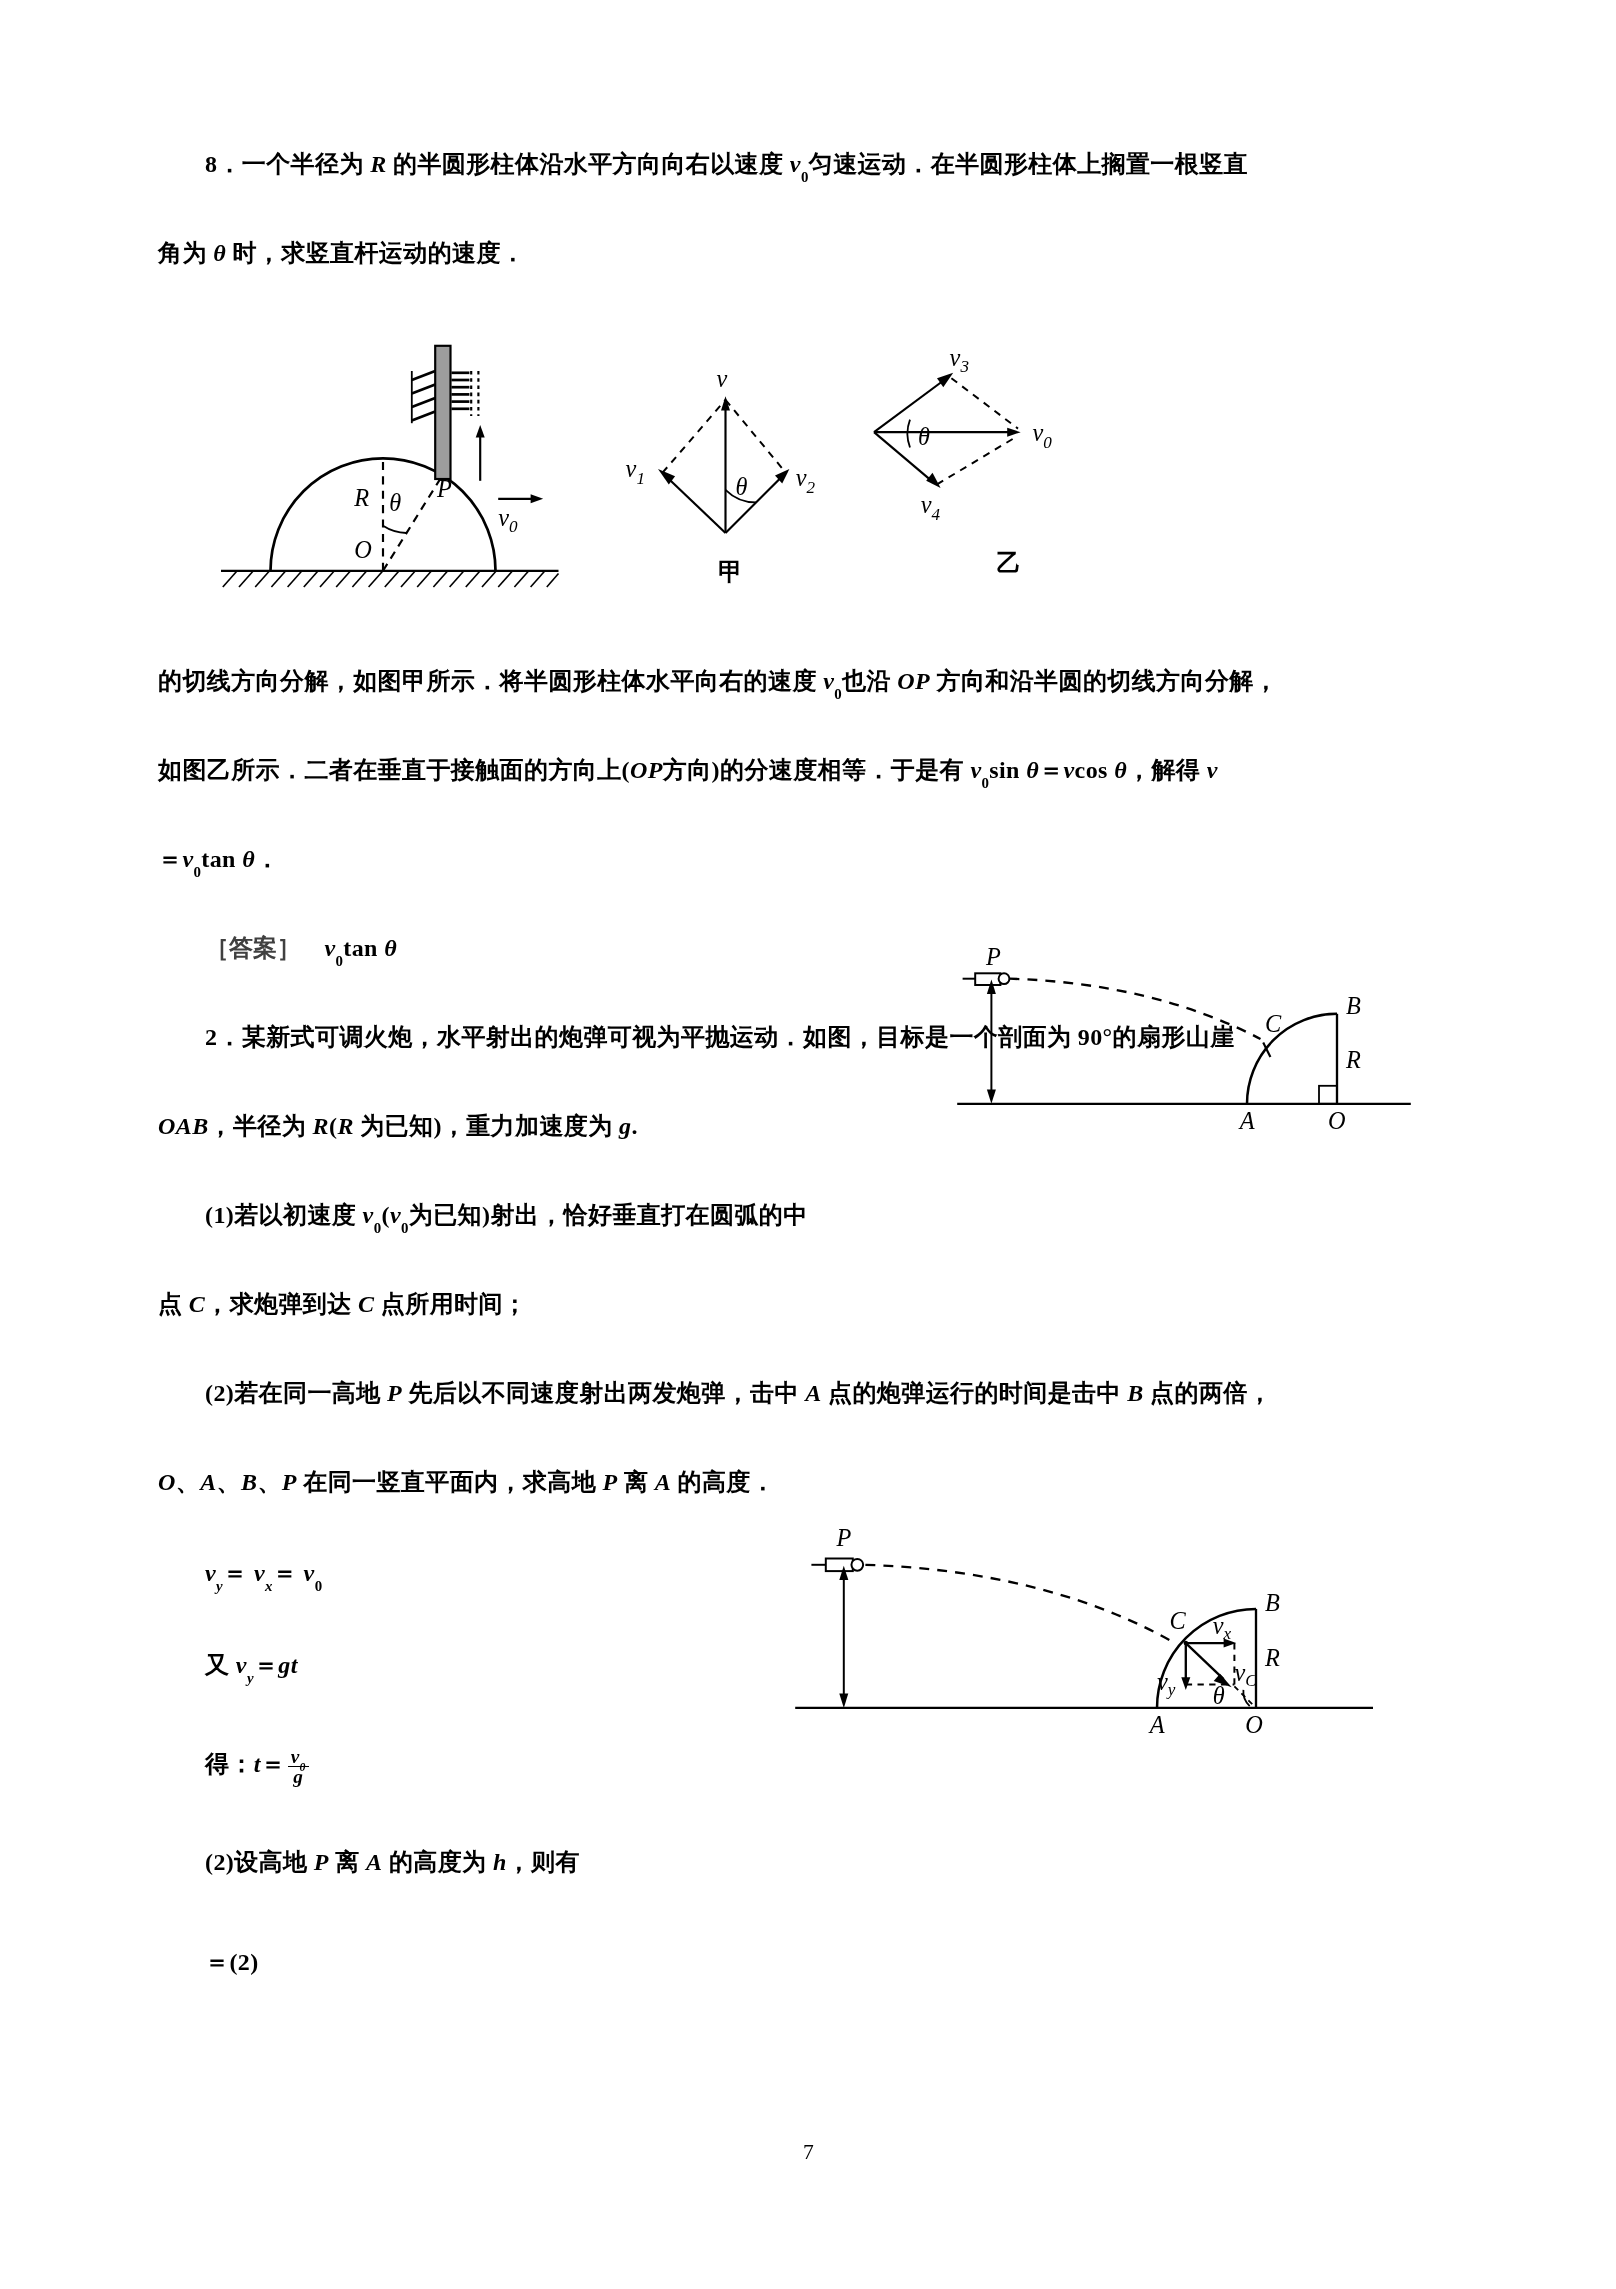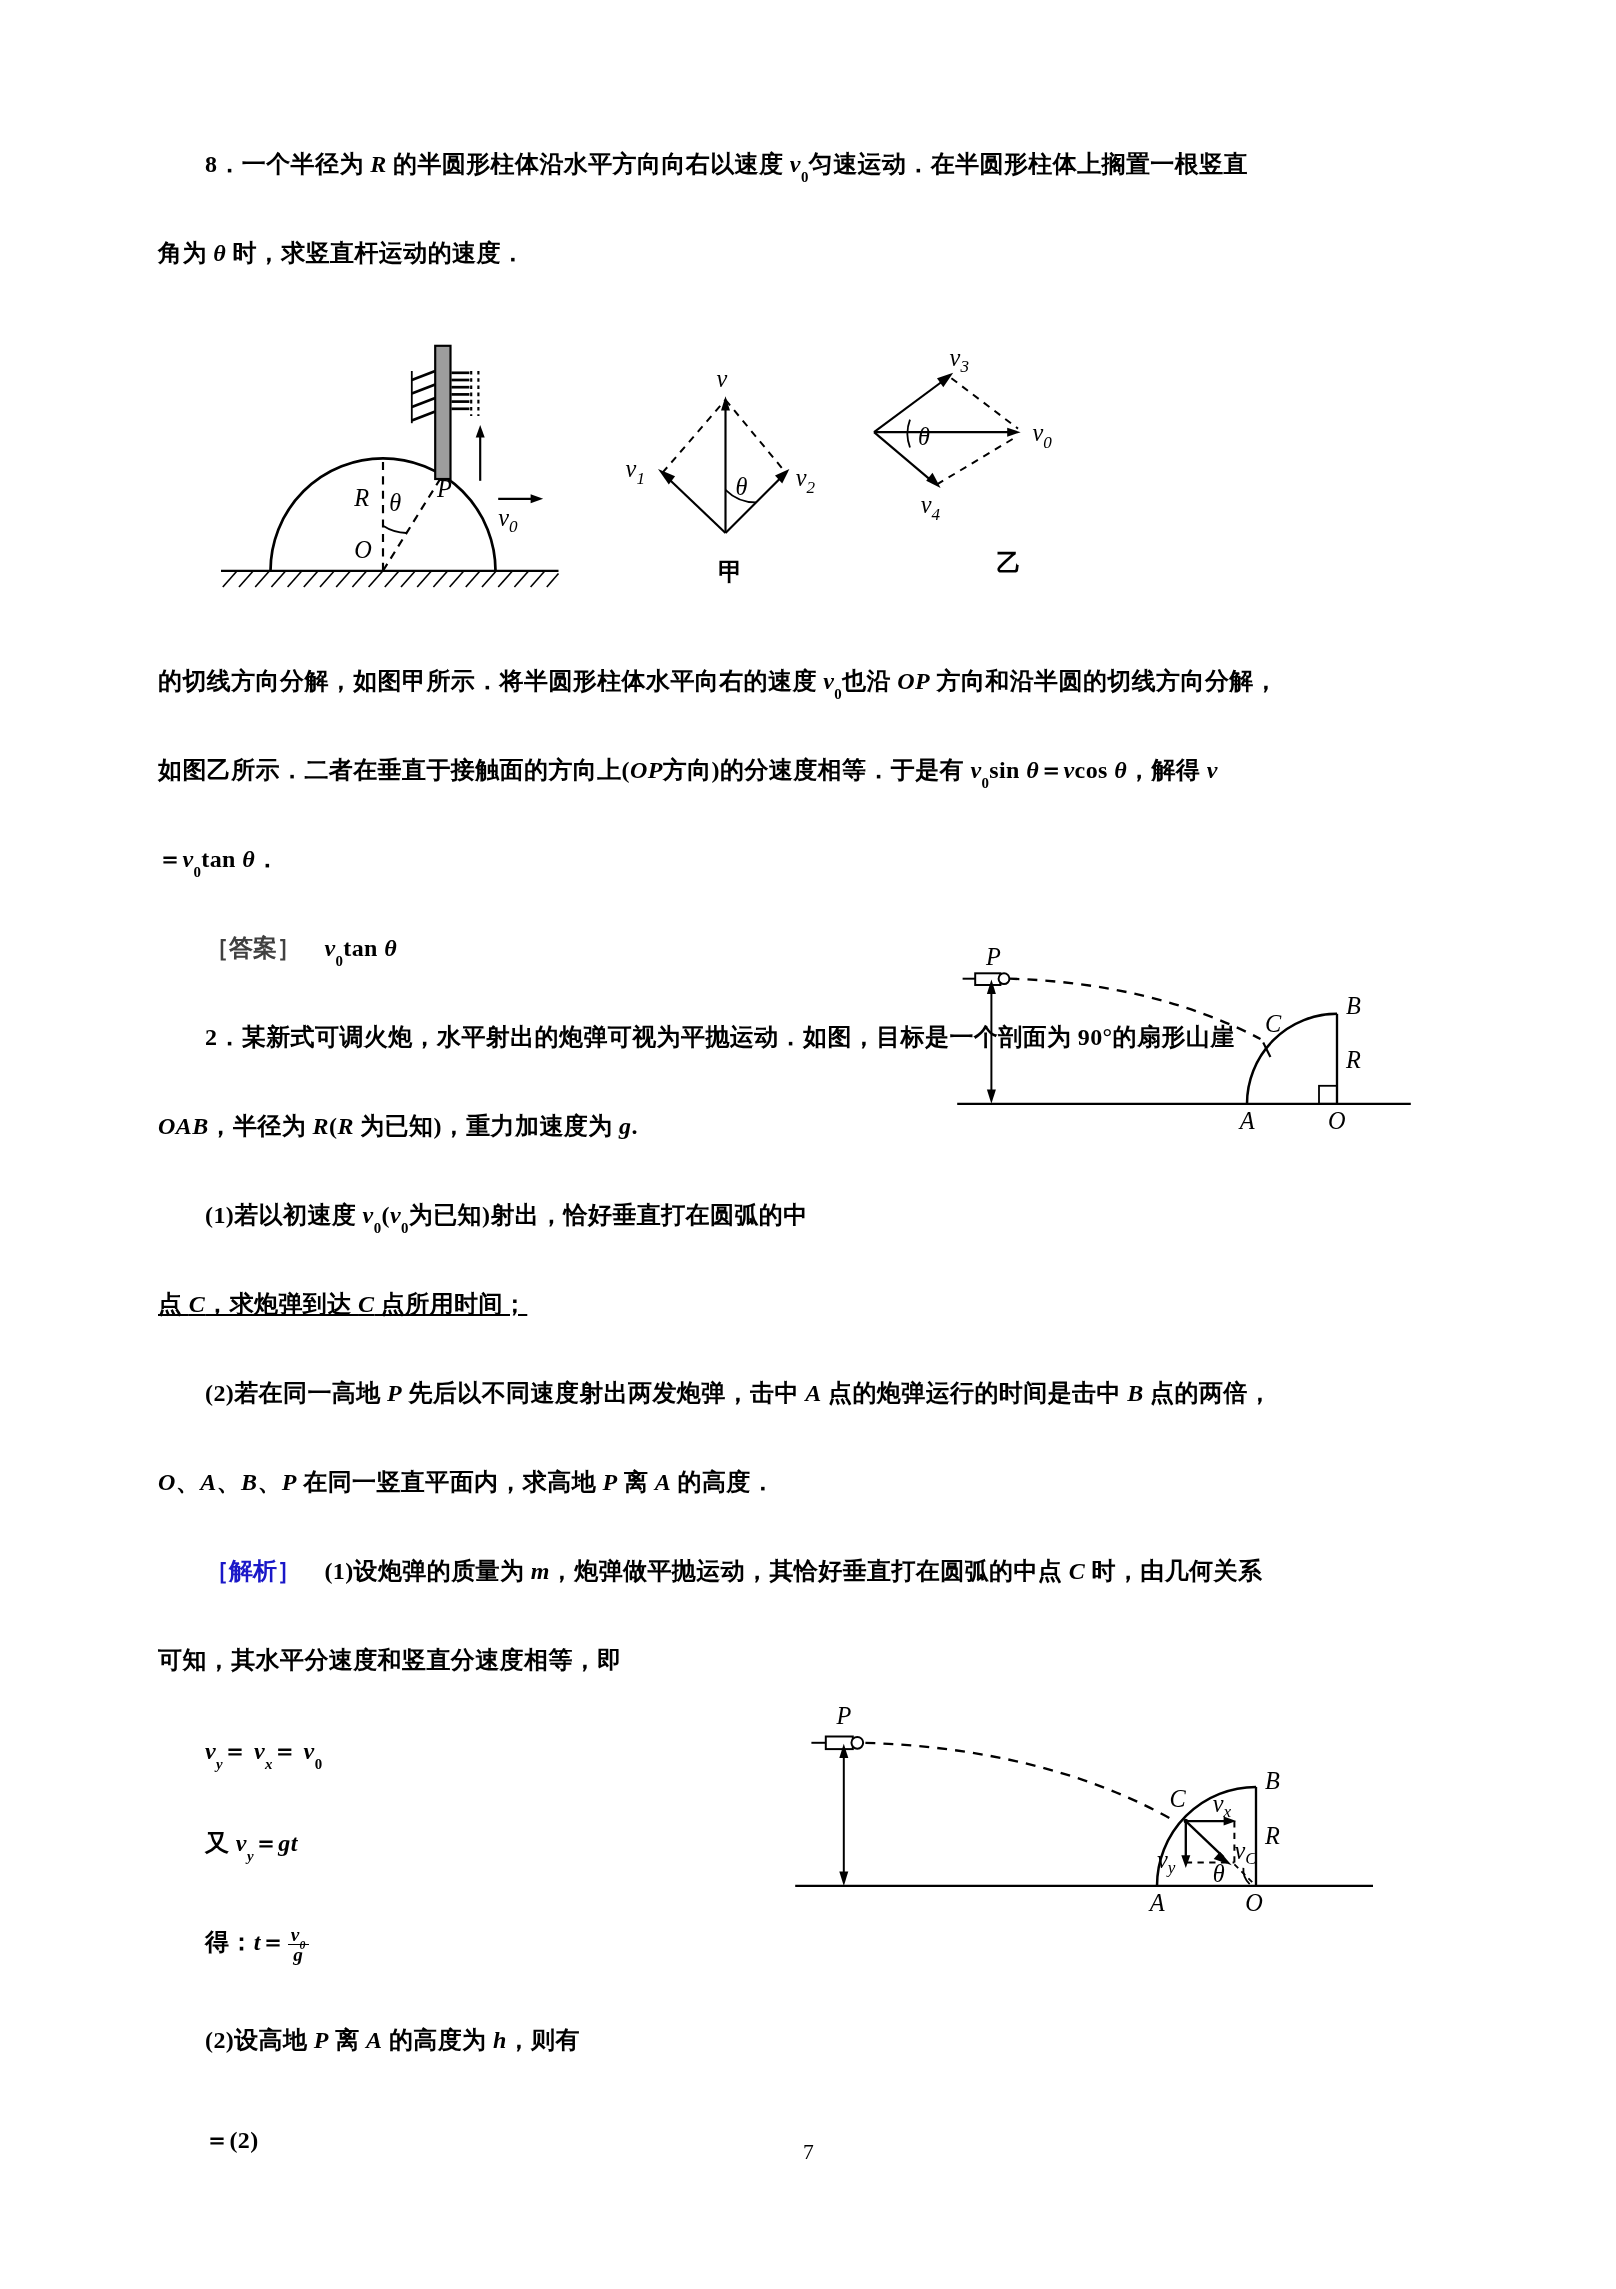--- a/index.html
+++ b/index.html
@@ -220,21 +220,21 @@
     <p class="para indent">
       2．某新式可调火炮，水平射出的炮弹可视为平抛运动．如图，目标是一个剖面为 90°的扇形山崖
     </p>
     <p class="para noind">
       <span class="it">OAB</span>，半径为 <span class="it">R</span>(<span class="it">R</span> 为已知)，重力加速度为 <span class="it">g</span>.
     </p>
 
     <p class="para indent" style="width:693px;">
       (1)若以初速度 <span class="it">v</span><sub>0</sub>(<span class="it">v</span><sub>0</sub>为已知)射出，恰好垂直打在圆弧的中
     </p>
-    <p class="para noind" style="width:693px;text-decoration:underline;">
+    <p class="para noind" style="width:693px;">
       点 <span class="it">C</span>，求炮弹到达 <span class="it">C</span> 点所用时间；
     </p>
 
     <div class="floatfig" style="left:792px;top:-56px;">
       <svg width="468" height="189" viewBox="0 0 520 210">
 
         <line x1="8" y1="172" x2="512" y2="172" stroke="#000" stroke-width="2.6"></line>
 
         <rect x="28" y="27" width="28" height="13" fill="#fff" stroke="#000" stroke-width="2.2"></rect>
         <line x1="14" y1="33" x2="28" y2="33" stroke="#000" stroke-width="2.2"></line>
@@ -264,28 +264,20 @@
     </div>
 
     <p class="para indent">
       (2)若在同一高地 <span class="it">P</span> 先后以不同速度射出两发炮弹，击中 <span class="it">A</span> 点的炮弹运行的时间是击中 <span class="it">B</span> 点的两倍，
     </p>
     <p class="para noind">
       <span class="it">O</span>、<span class="it">A</span>、<span class="it">B</span>、<span class="it">P</span> 在同一竖直平面内，求高地 <span class="it">P</span> 离 <span class="it">A</span> 的高度．
     </p>
   </div>
 
-  <div>
-    <p class="para indent">
-      <span class="tag-blue">［解析］</span><span class="gap"></span>(1)设炮弹的质量为 <span class="it">m</span>，炮弹做平抛运动，其恰好垂直打在圆弧的中点 <span class="it">C</span> 时，由几何关系
-    </p>
-    <p class="para noind">
-      可知，其水平分速度和竖直分速度相等，即
-    </p>
-  </div>
 
   <div style="position:relative;">
 
     <p class="para formula-block">
       <span class="it">v<sub>y</sub></span>＝ <span class="it">v<sub>x</sub></span>＝ <span class="it">v</span><sub>0</sub>
     </p>
 
     <p class="para formula-block">
       又 <span class="it">v<sub>y</sub></span>＝<span class="it">gt</span>
     </p>

